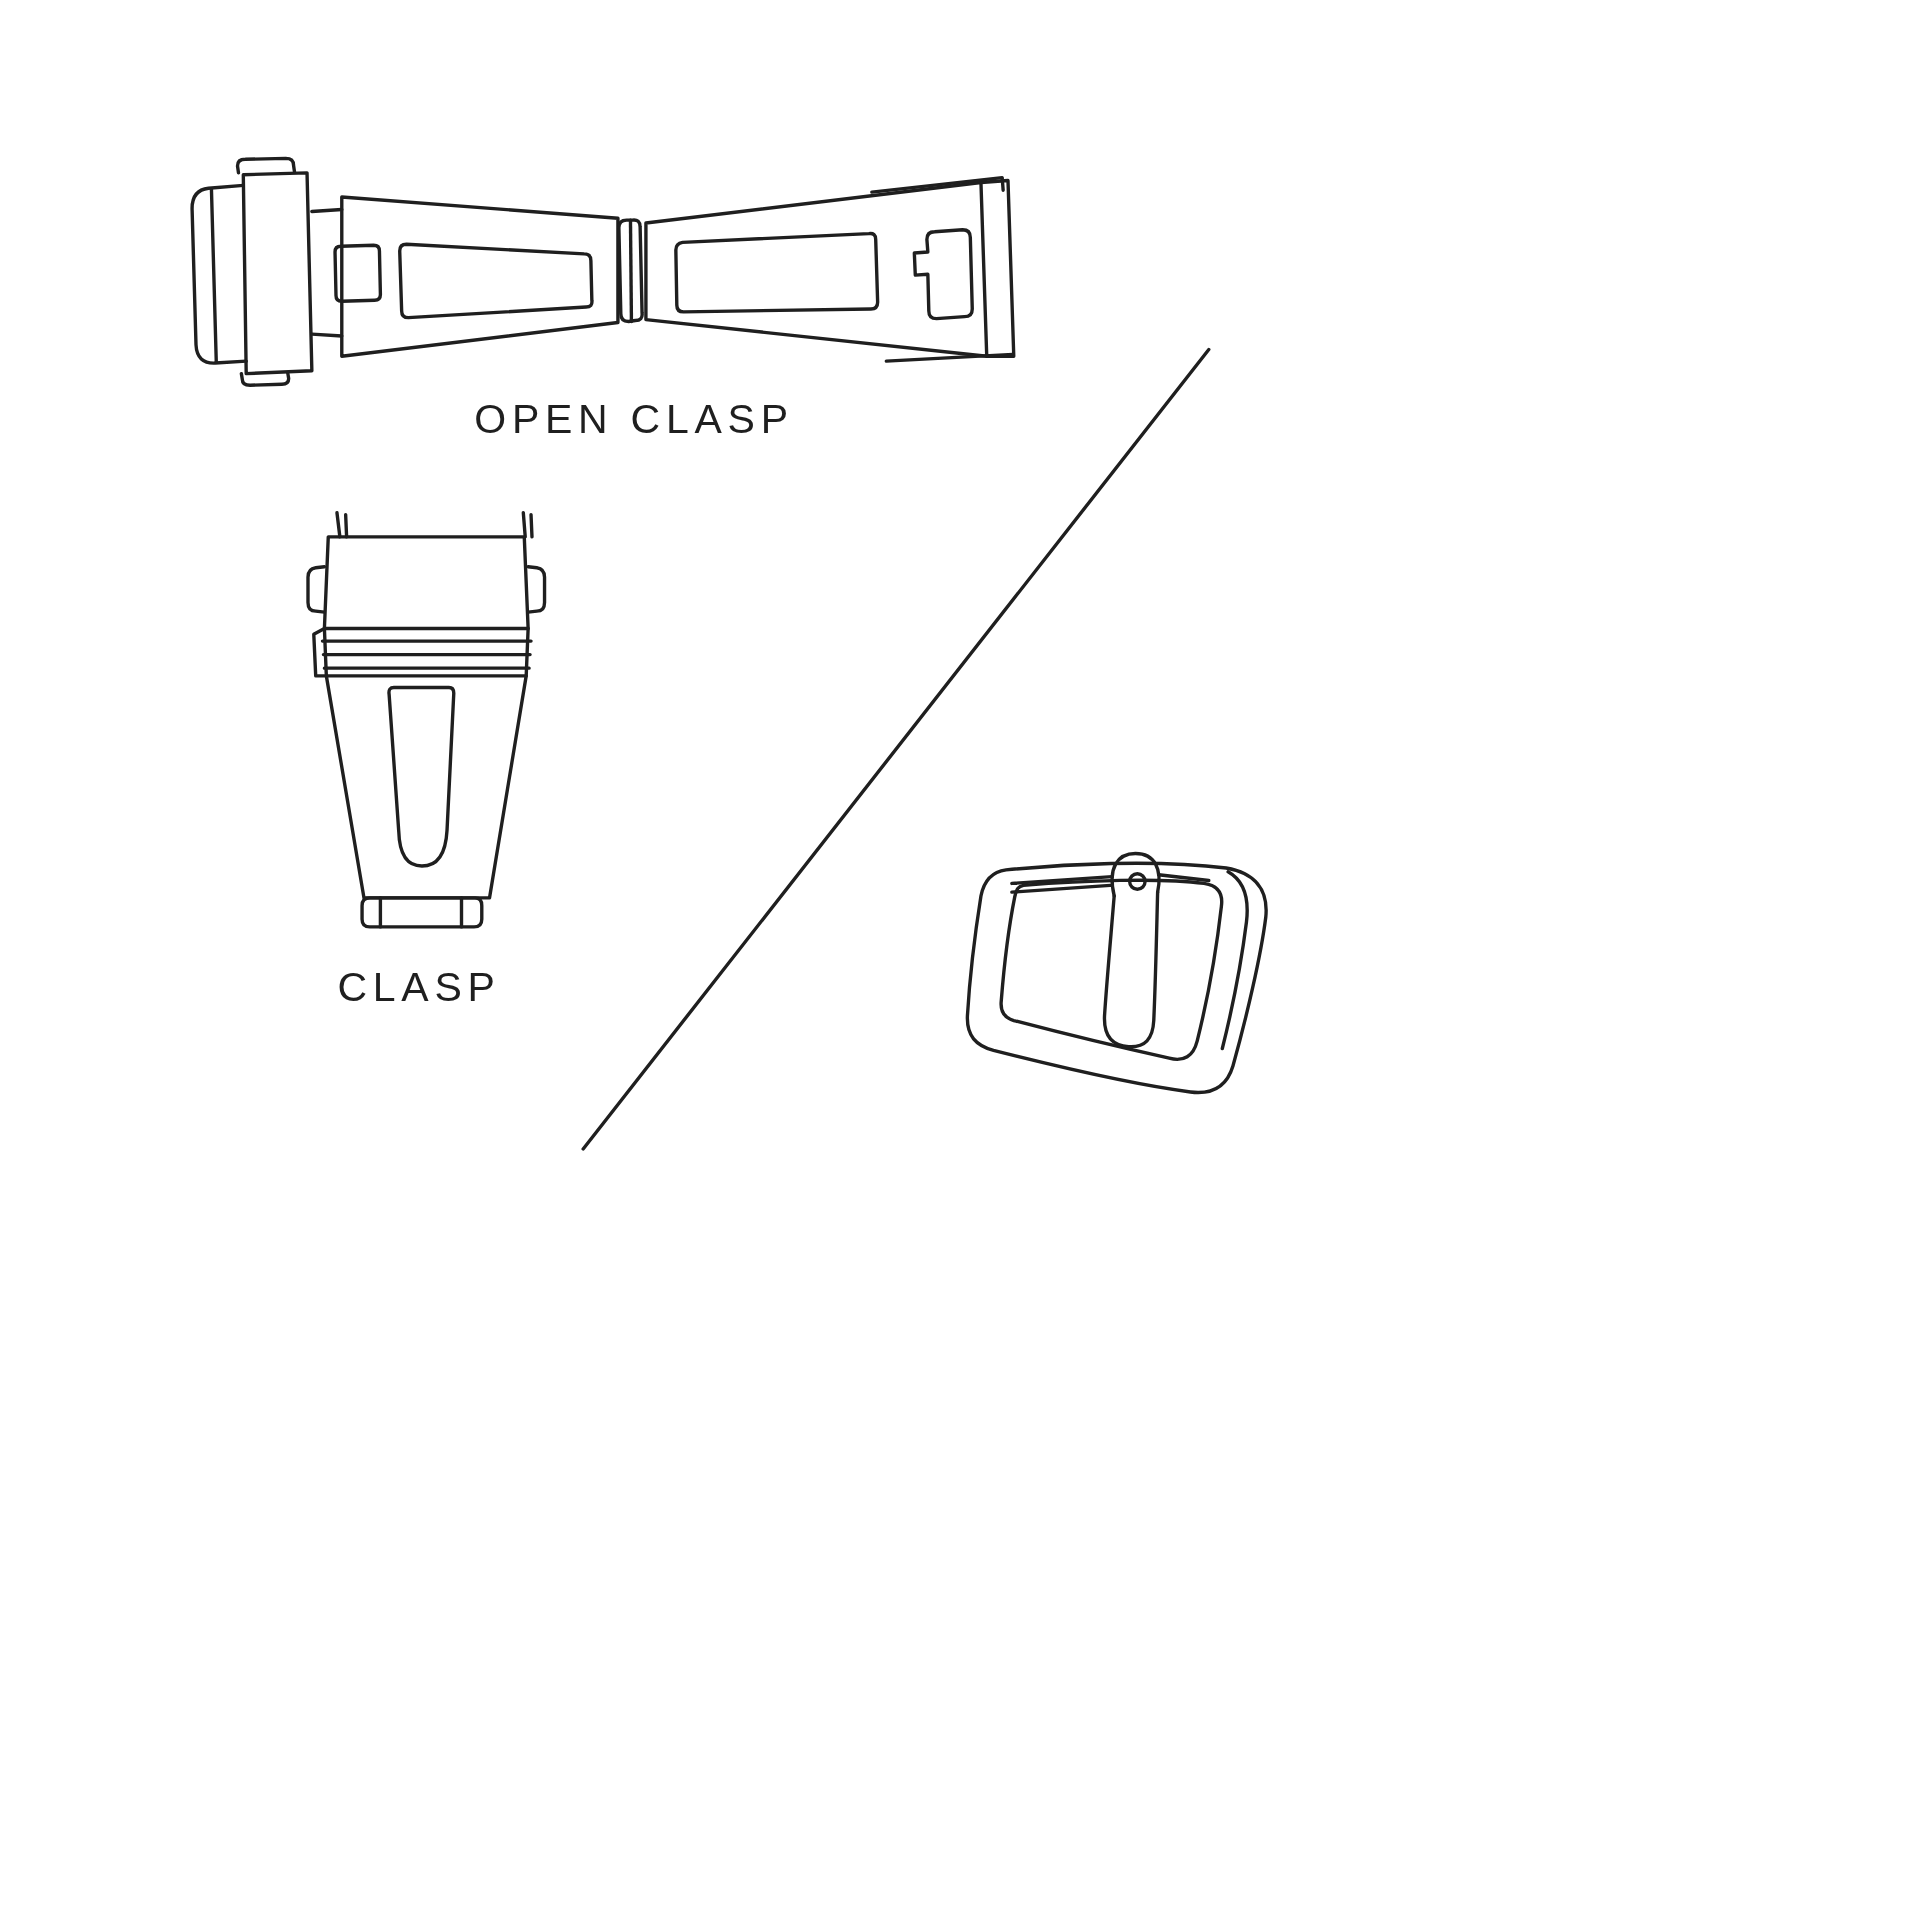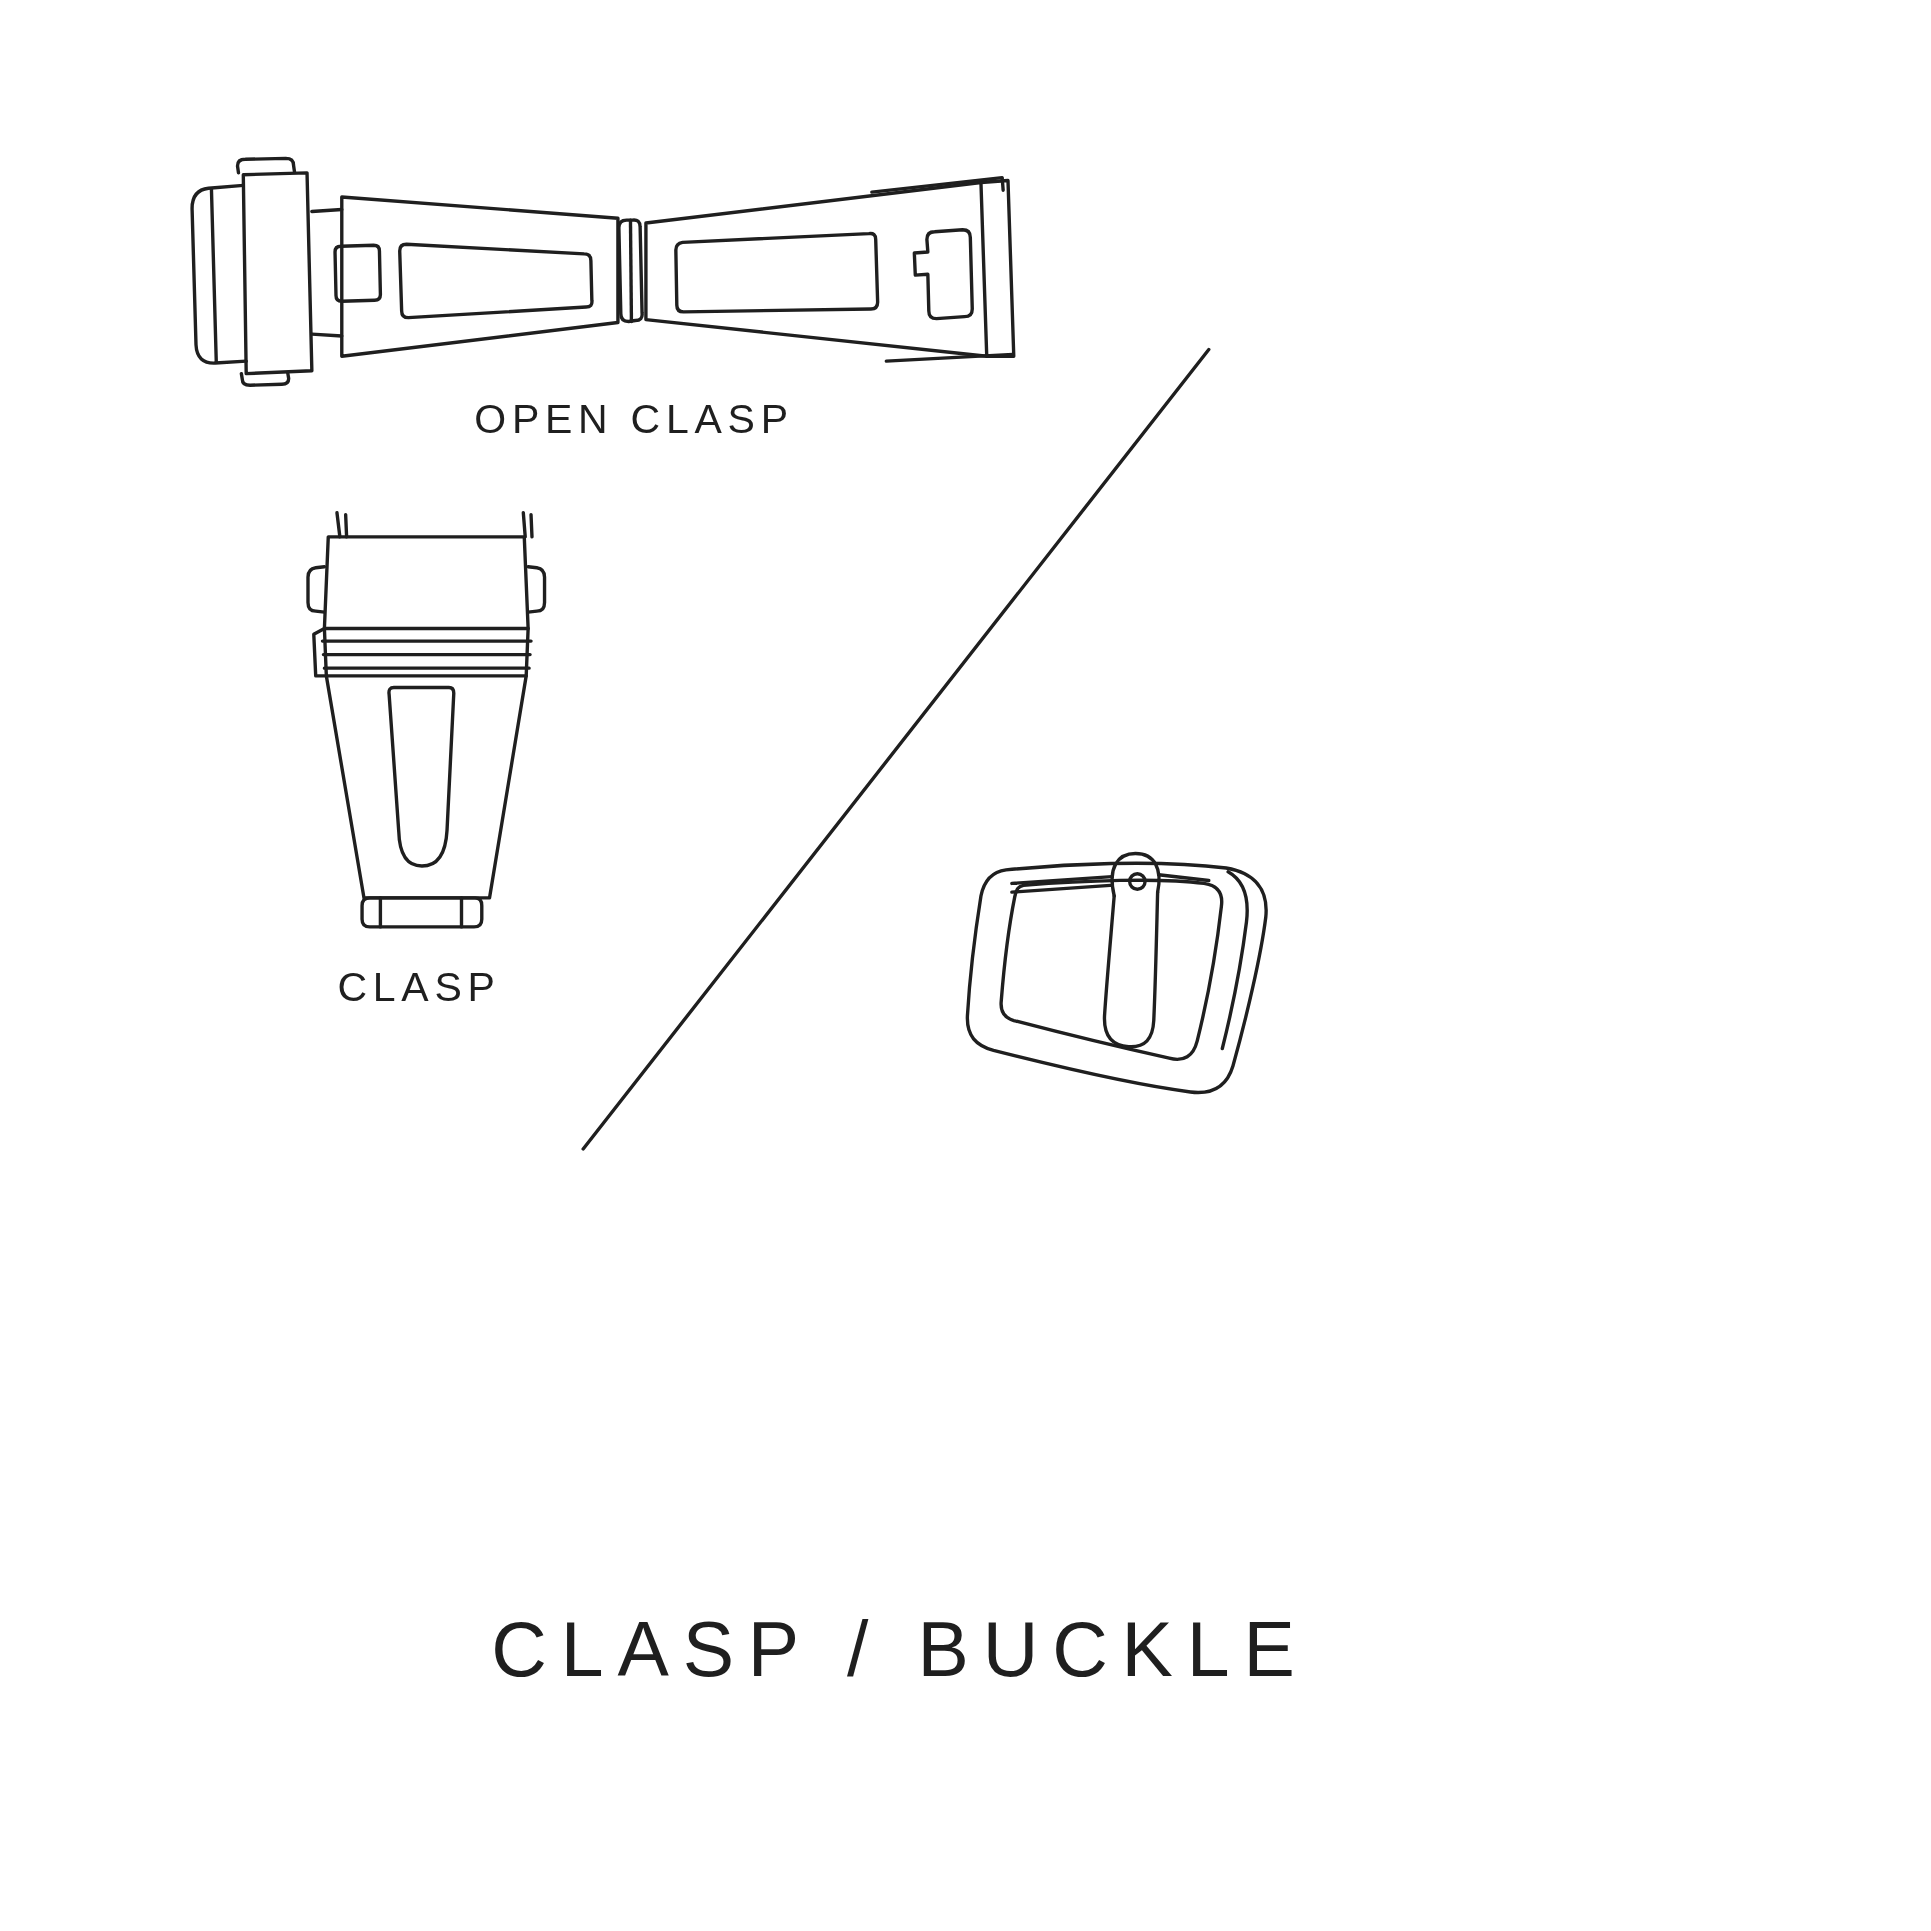--- a/index.html
+++ b/index.html
@@ -130,16 +130,15 @@
       <path d="M 1154 928
                C 1151 965 1146 1020 1144 1052
                C 1143 1073 1152 1083 1169 1084
                C 1186 1085 1194 1076 1195 1057
                C 1197 1012 1198 962 1199 924"></path>
     </g>
   </svg>
 
   <div class="label label-open-clasp">OPEN CLASP</div>
   <div class="label label-closed">CLASP</div>
-  <div class="title">CLASP / BUCKLE</div>
 
 </div>
 
 
 </body></html>

